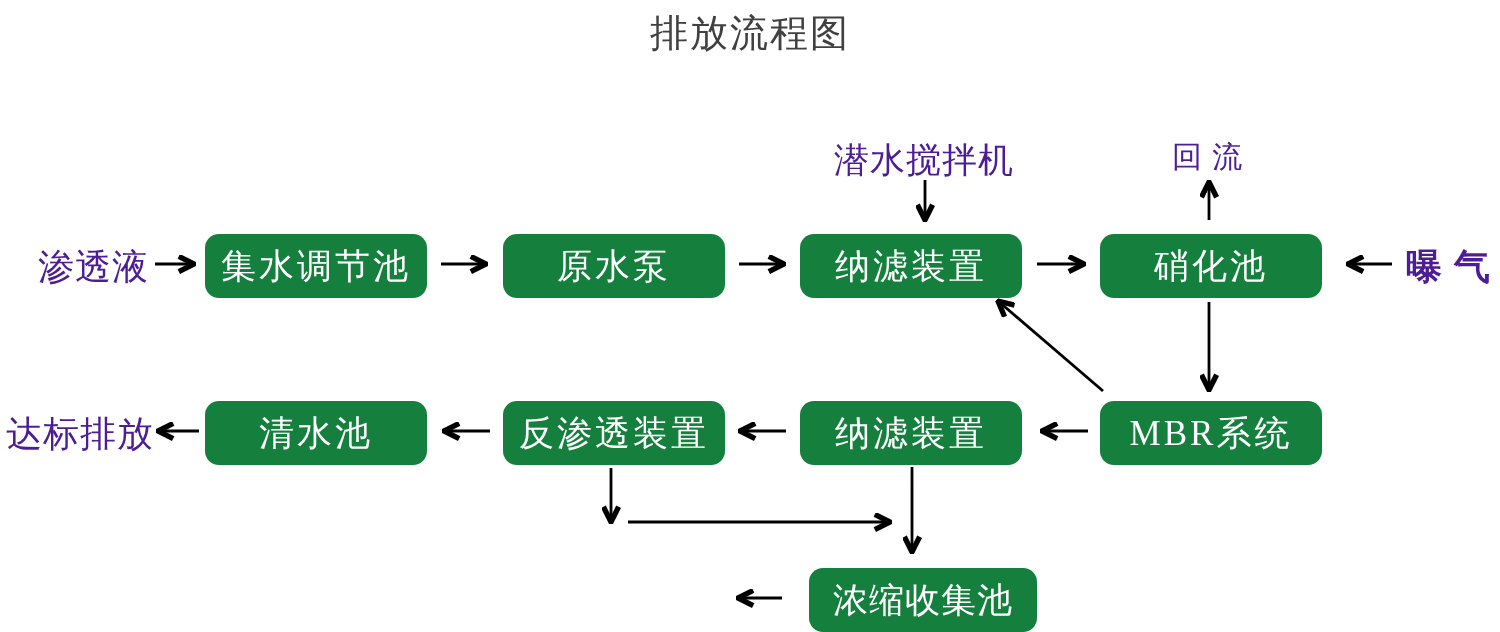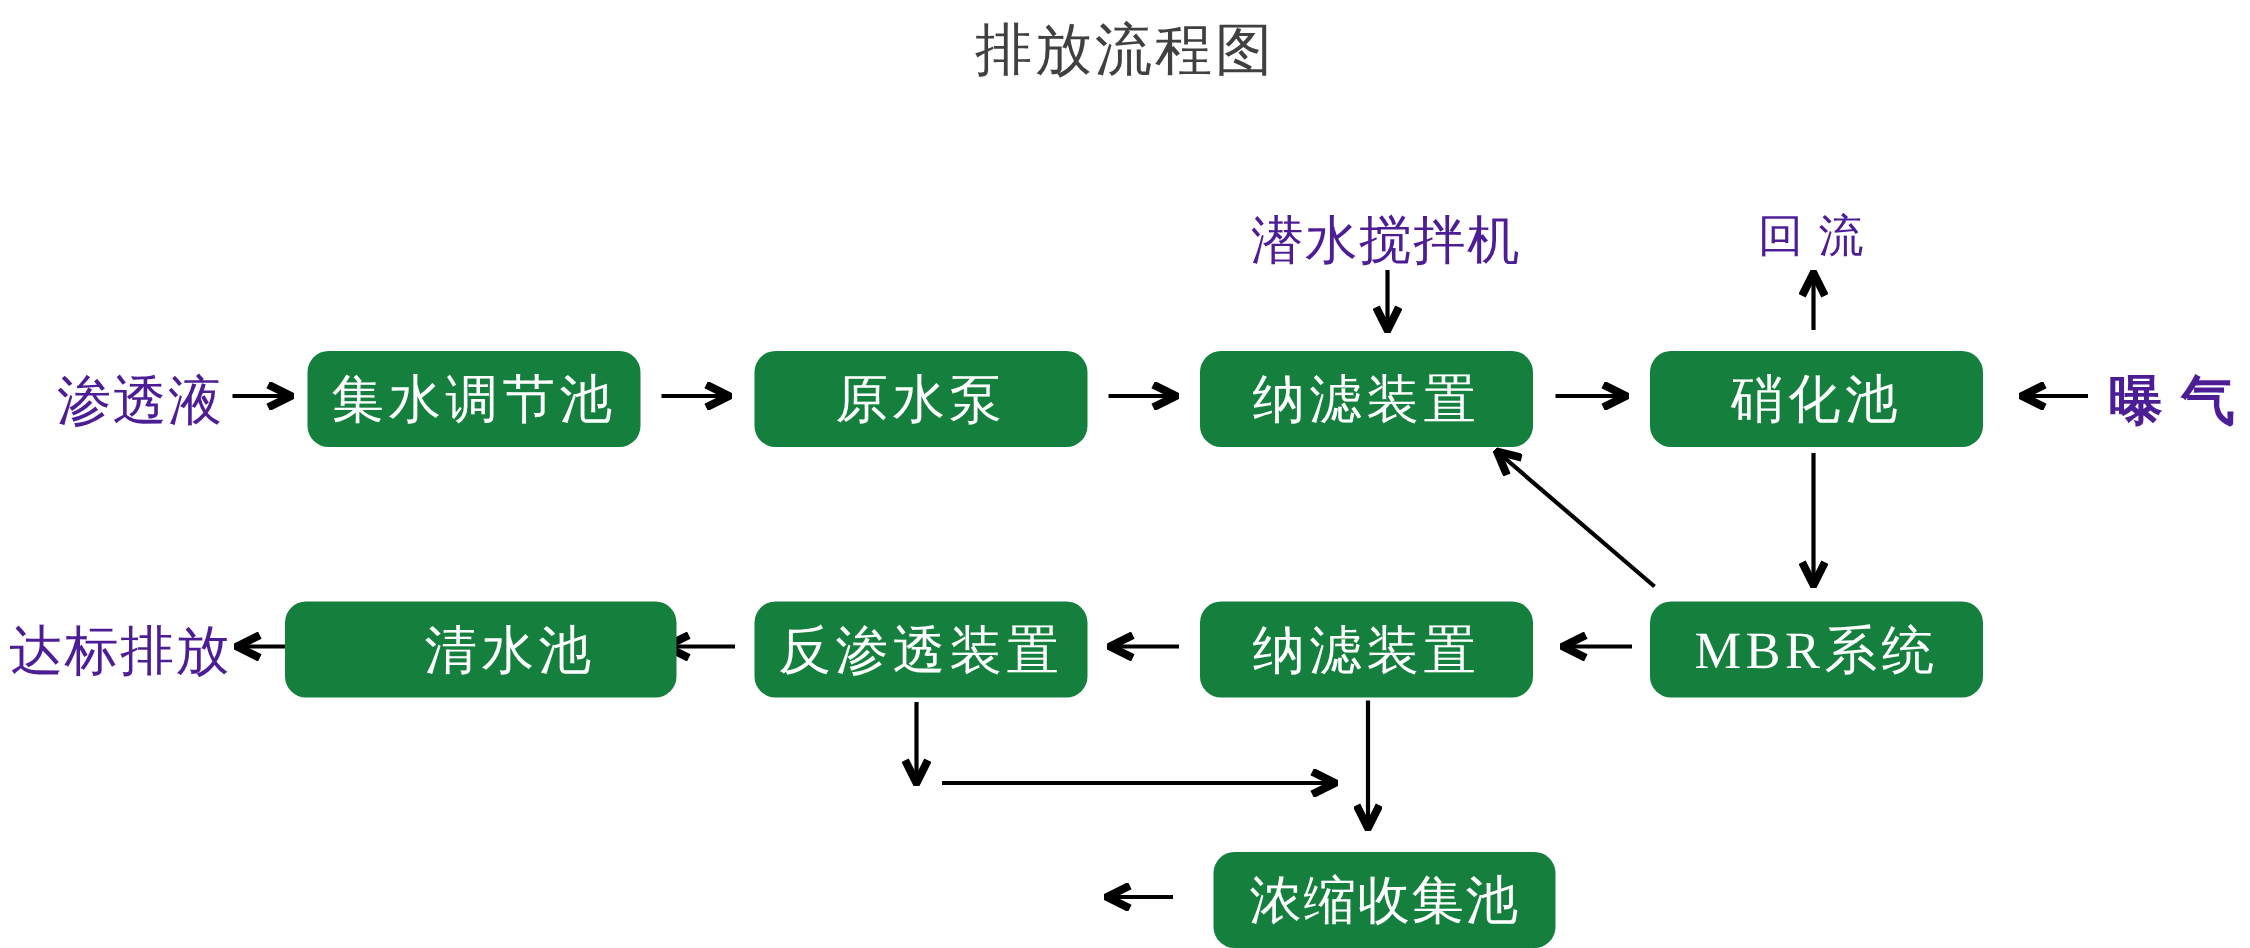--- a/index.html
+++ b/index.html
@@ -72,21 +72,21 @@
     <line x1="628" y1="522" x2="890" y2="522" marker-end="url(#vhead)"></line>
     <line x1="912" y1="467" x2="912" y2="552" marker-end="url(#vhead)"></line>
     <line x1="782" y1="598" x2="738" y2="598" marker-end="url(#vhead)"></line>
   </svg>
 
   <div class="node" style="left:205px;top:234px;">集水调节池</div>
   <div class="node" style="left:503px;top:234px;">原水泵</div>
   <div class="node" style="left:800px;top:234px;">纳滤装置</div>
   <div class="node" style="left:1100px;top:234px;">硝化池</div>
 
-  <div class="node" style="left:190px;top:401px;padding-left:39px;">清水池</div>
+  <div class="node" style="left:205px;top:401px;">清水池</div>
   <div class="node" style="left:503px;top:401px;">反渗透装置</div>
   <div class="node" style="left:800px;top:401px;">纳滤装置</div>
   <div class="node" style="left:1100px;top:401px;">MBR系统</div>
 
   <div class="node" style="left:797px;top:568px;width:228px;letter-spacing:1px;margin-left:12px;">浓缩收集池</div>
 
   <div class="flabel" style="left:38px;top:243px;">渗透液</div>
   <div class="flabel" style="left:6px;top:410px;">达标排放</div>
   <div class="flabel" style="left:834px;top:137px;font-size:35px;">潜水搅拌机</div>
   <div class="flabel" style="left:1172px;top:137px;font-size:30px;">回 流</div>

